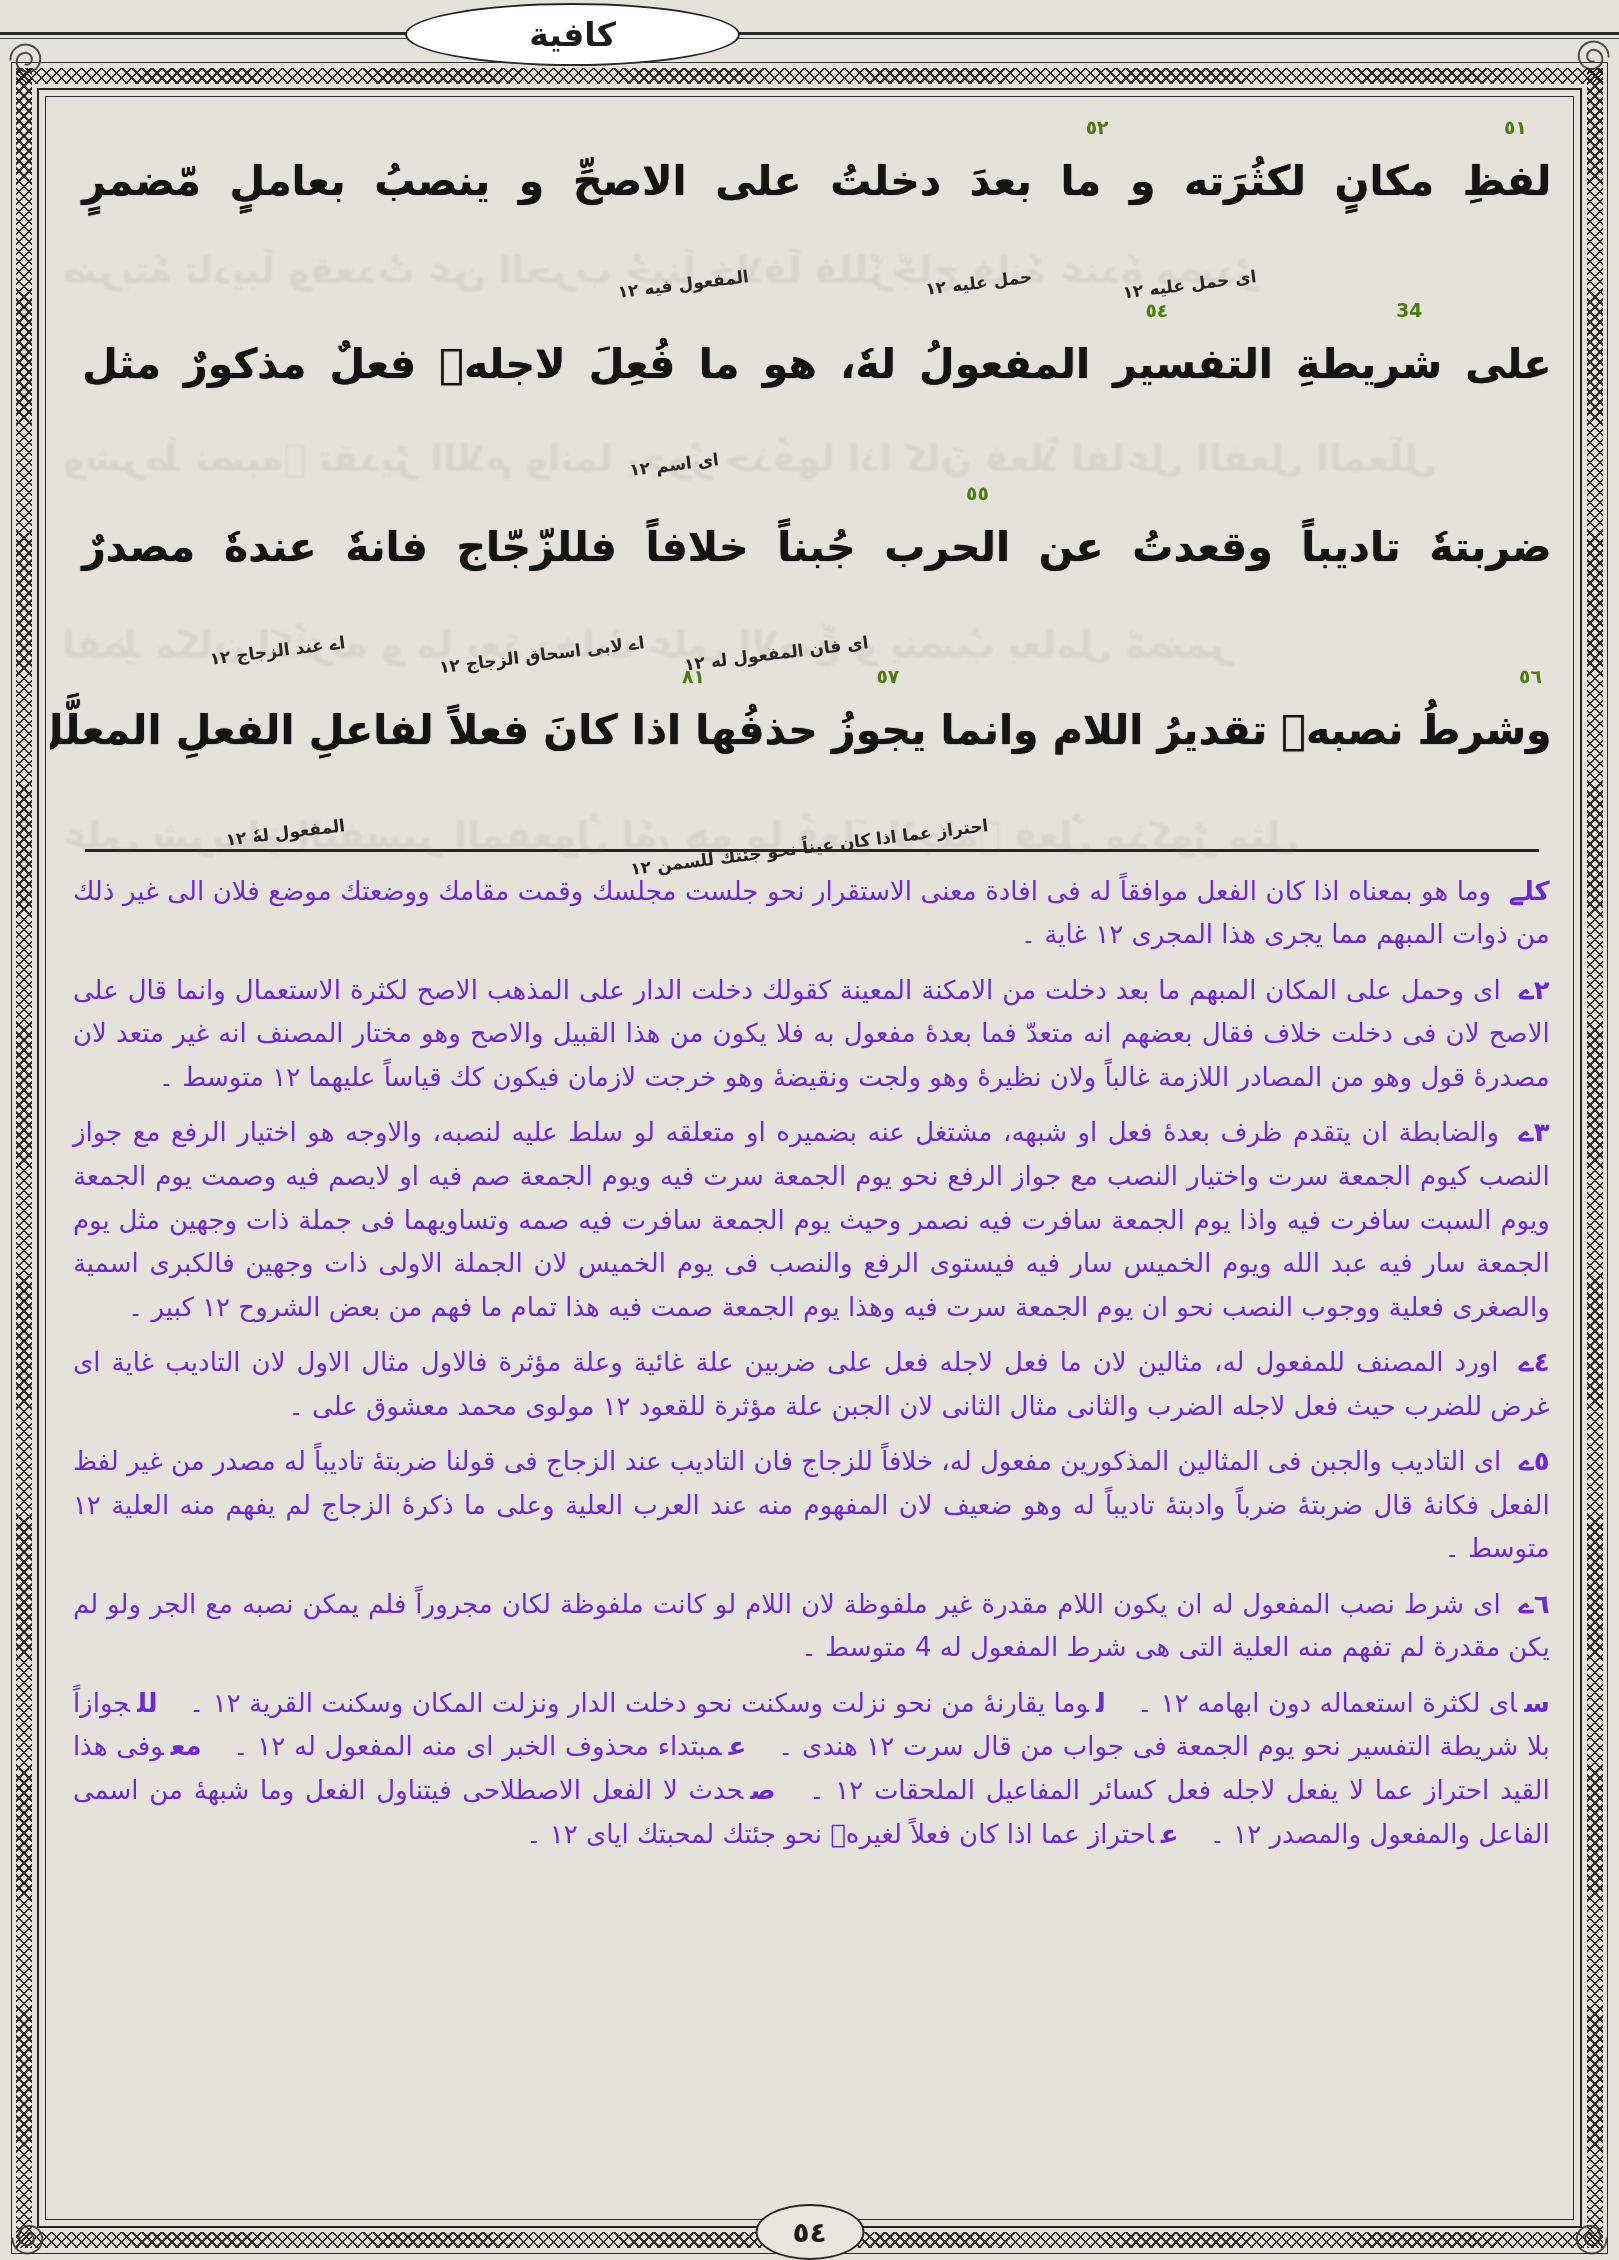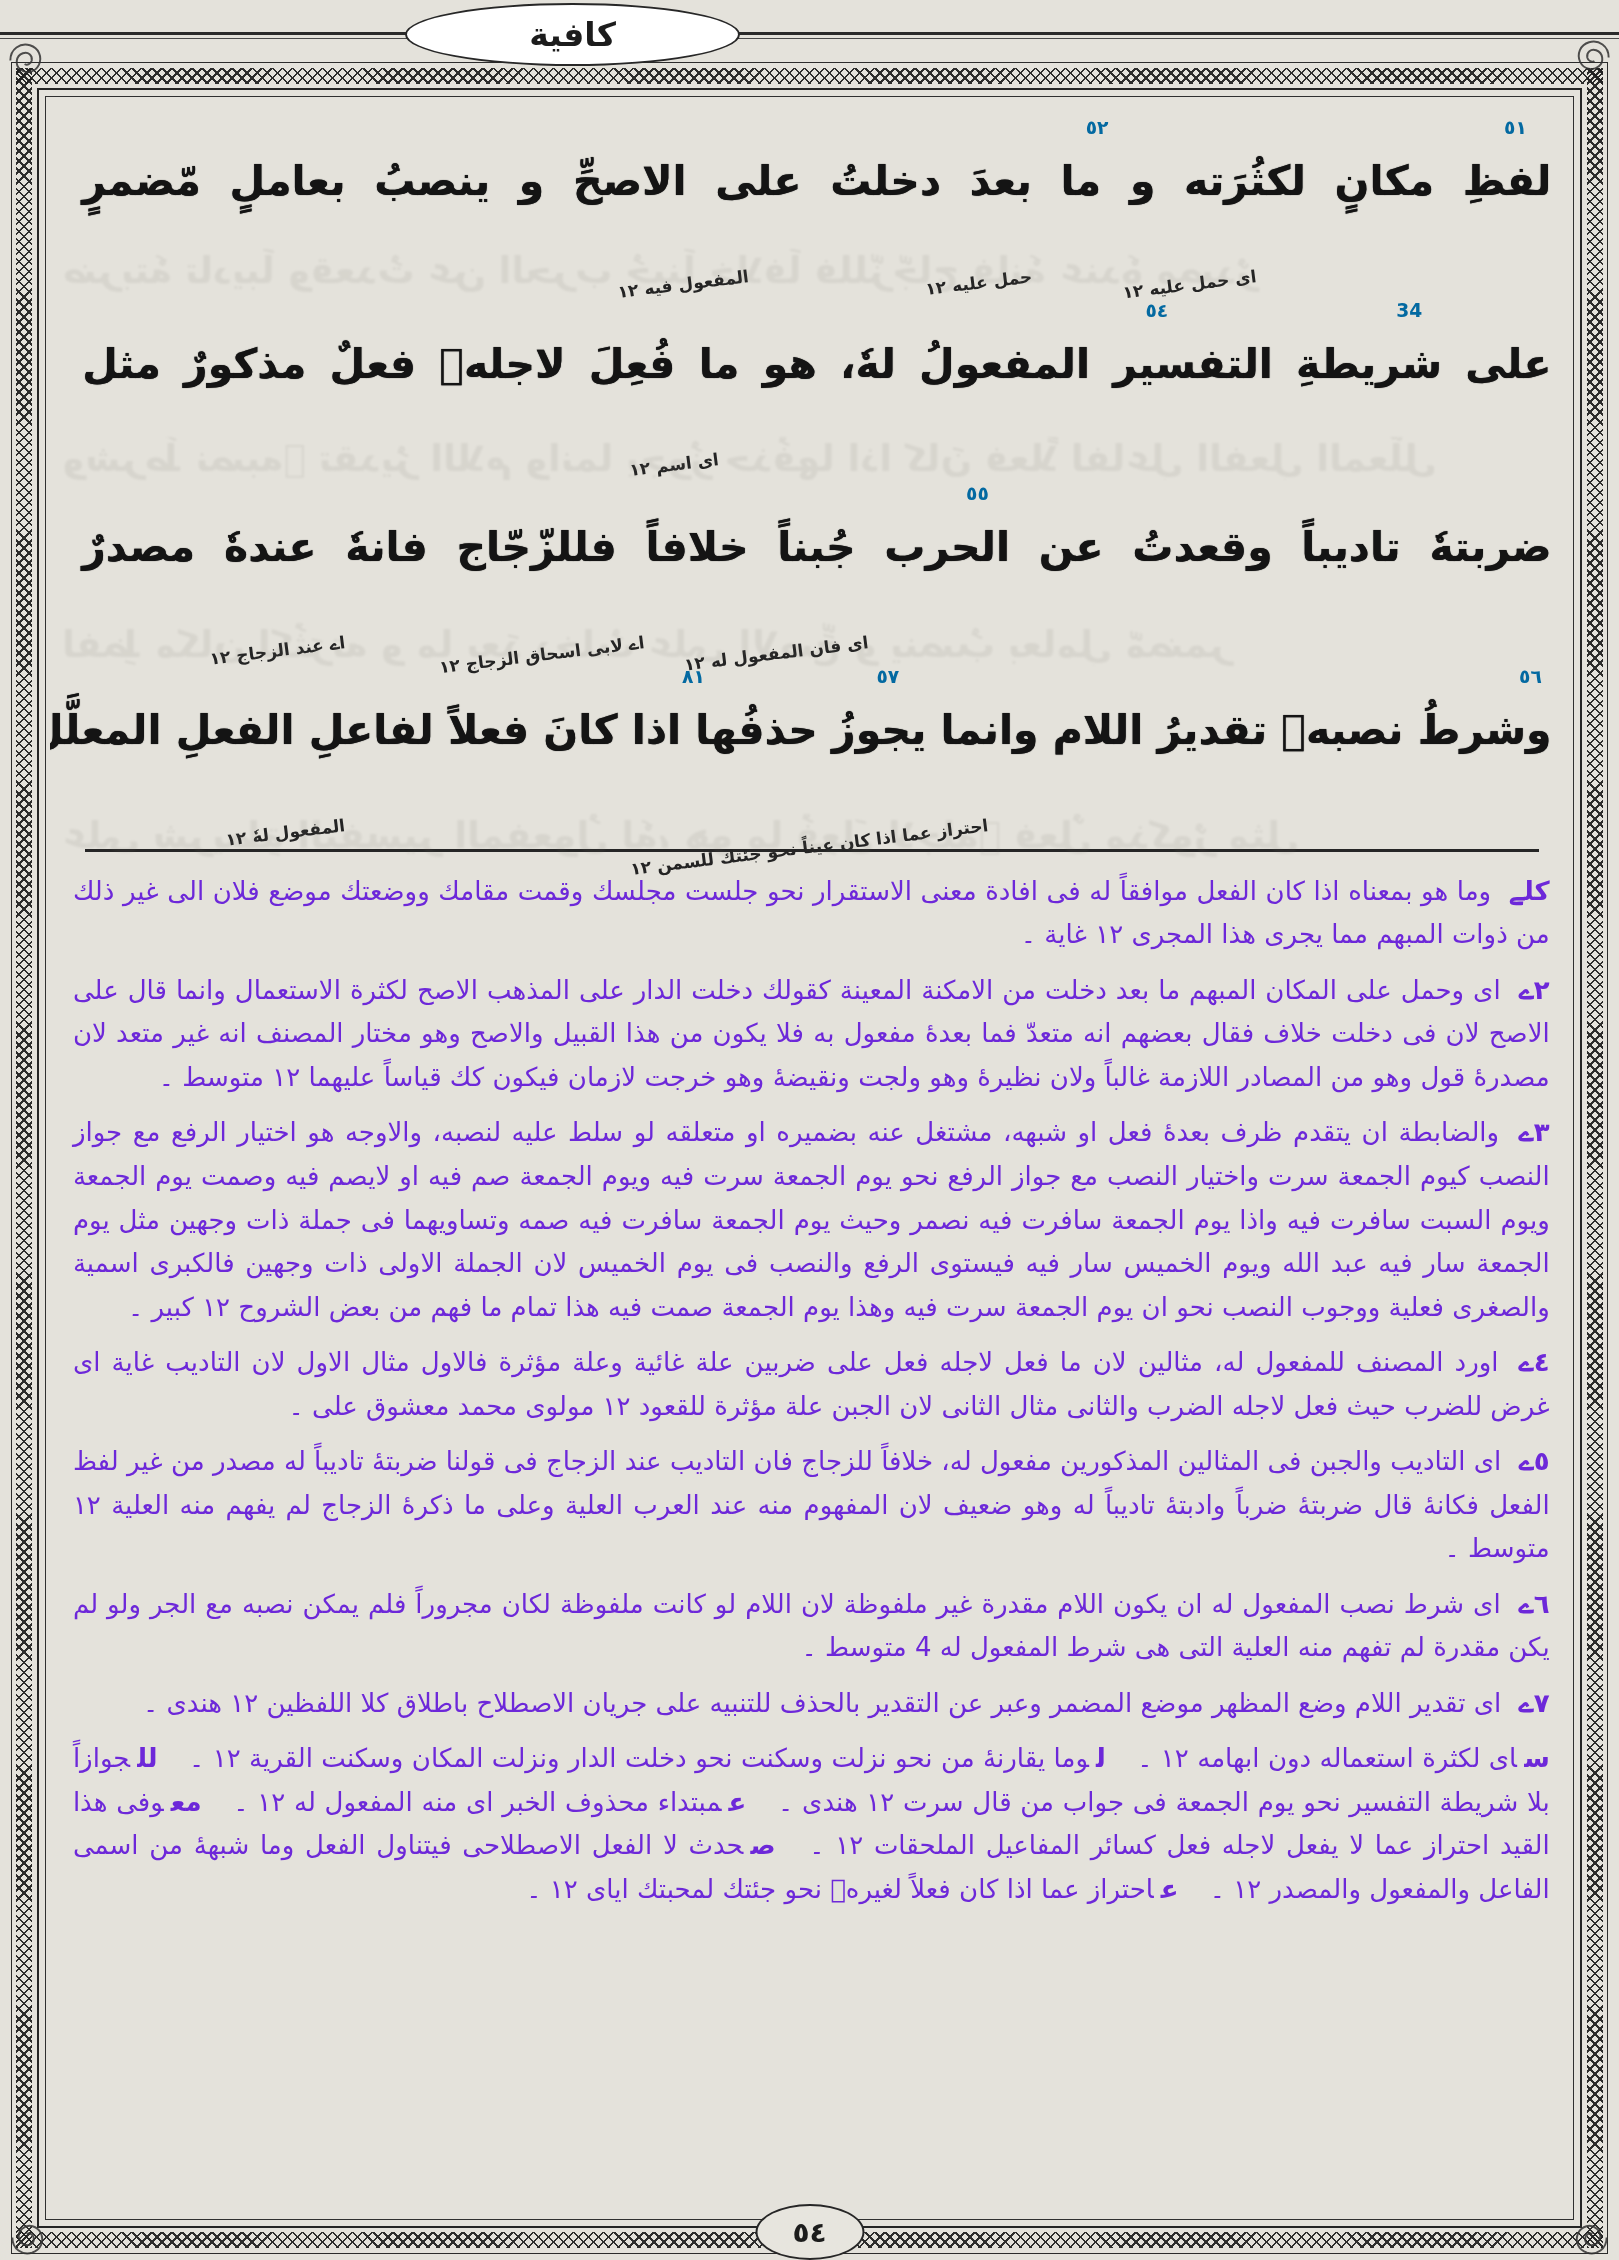--- a/index.html
+++ b/index.html
@@ -39,21 +39,21 @@
   .c-br{bottom:1.8px;right:7.1px;transform:scale(-1,-1);}
   
   .matn{position:relative;padding-top:1.8px;}
   .matn-line{position:relative;height:183px;}
   .matn-text{
     position:absolute;left:20px;right:5.3px;top:46px;
     font-size:41px;font-weight:bold;line-height:1.35;white-space:nowrap;
     text-align:justify;text-align-last:justify;color:#141414;
     text-shadow:0 0 0.9px #141414;
   }
-  .matn-ref{position:absolute;top:9px;font-size:18.7px;font-weight:bold;color:#0369a1;}
+  .matn-ref{position:absolute;top:9px;font-size:18.7px;font-weight:bold;color:#4d7c0f;}
   .matn-note{
     position:absolute;bottom:5.3px;font-size:17px;color:#242424;white-space:nowrap;
     transform:rotate(-7deg);transform-origin:right bottom;font-weight:bold;
   }
   .divider{height:2.7px;background:#262626;margin:9px 18px 14.3px 23px;}
   
   .commentary{padding:3.6px 7.1px 0 10.7px;}
   .commentary p{
     margin:0 0 11.6px 0;font-size:26px;line-height:1.68;
     text-align:justify;color:#6d28d9;
@@ -176,24 +176,20 @@
     <span class="text">اورد المصنف للمفعول له، مثالين لان ما فعل لاجله فعل على ضربين علة غائية وعلة مؤثرة فالاول مثال الاول لان التاديب غاية اى غرض للضرب حيث فعل لاجله الضرب والثانى مثال الثانى لان الجبن علة مؤثرة للقعود ١٢ مولوى محمد معشوق على ۔</span>
   </p>
         <p>
     <span class="marker">٥ے</span>
     <span class="text">اى التاديب والجبن فى المثالين المذكورين مفعول له، خلافاً للزجاج فان التاديب عند الزجاج فى قولنا ضربتهٔ تادیباً له مصدر من غير لفظ الفعل فكانهٔ قال ضربتهٔ ضرباً وادبتهٔ تادیباً له وهو ضعيف لان المفهوم منه عند العرب العلية وعلى ما ذكرهٔ الزجاج لم يفهم منه العلية ١٢ متوسط ۔</span>
   </p>
         <p>
     <span class="marker">٦ے</span>
     <span class="text">اى شرط نصب المفعول له ان يكون اللام مقدرة غير ملفوظة لان اللام لو كانت ملفوظة لكان مجروراً فلم يمكن نصبه مع الجر ولو لم يكن مقدرة لم تفهم منه العلية التى هى شرط المفعول له 4 متوسط ۔</span>
   </p>
-        <p>
-    <span class="marker">٧ے</span>
-    <span class="text">اى تقدير اللام وضع المظهر موضع المضمر وعبر عن التقدير بالحذف للتنبيه على جريان الاصطلاح باطلاق كلا اللفظين ١٢ هندى ۔</span>
-  </p>
         <p><span class="sig">س</span><span class="sig-text">اى لكثرة استعماله دون ابهامه ١٢ ۔  </span><span class="sig">ل</span><span class="sig-text">وما يقارنهٔ من نحو نزلت وسكنت نحو دخلت الدار ونزلت المكان وسكنت القرية ١٢ ۔  </span><span class="sig">لل</span><span class="sig-text">جوازاً بلا شريطة التفسير نحو يوم الجمعة فى جواب من قال سرت ١٢ هندى ۔  </span><span class="sig">ع</span><span class="sig-text">مبتداء محذوف الخبر اى منه المفعول له ١٢ ۔  </span><span class="sig">مع</span><span class="sig-text">وفى هذا القيد احتراز عما لا يفعل لاجله فعل كسائر المفاعيل الملحقات ١٢ ۔  </span><span class="sig">ص</span><span class="sig-text">حدث لا الفعل الاصطلاحى فيتناول الفعل وما شبههٔ من اسمى الفاعل والمفعول والمصدر ١٢ ۔  </span><span class="sig">ع</span><span class="sig-text">احتراز عما اذا كان فعلاً لغيرهٖ نحو جئتك لمحبتك اياى ١٢ ۔  </span></p>
       </div>
   </div>
 </div>
 
 <div class="page-pill">
   <span class="num">٥٤</span>
 </div>
 
 

